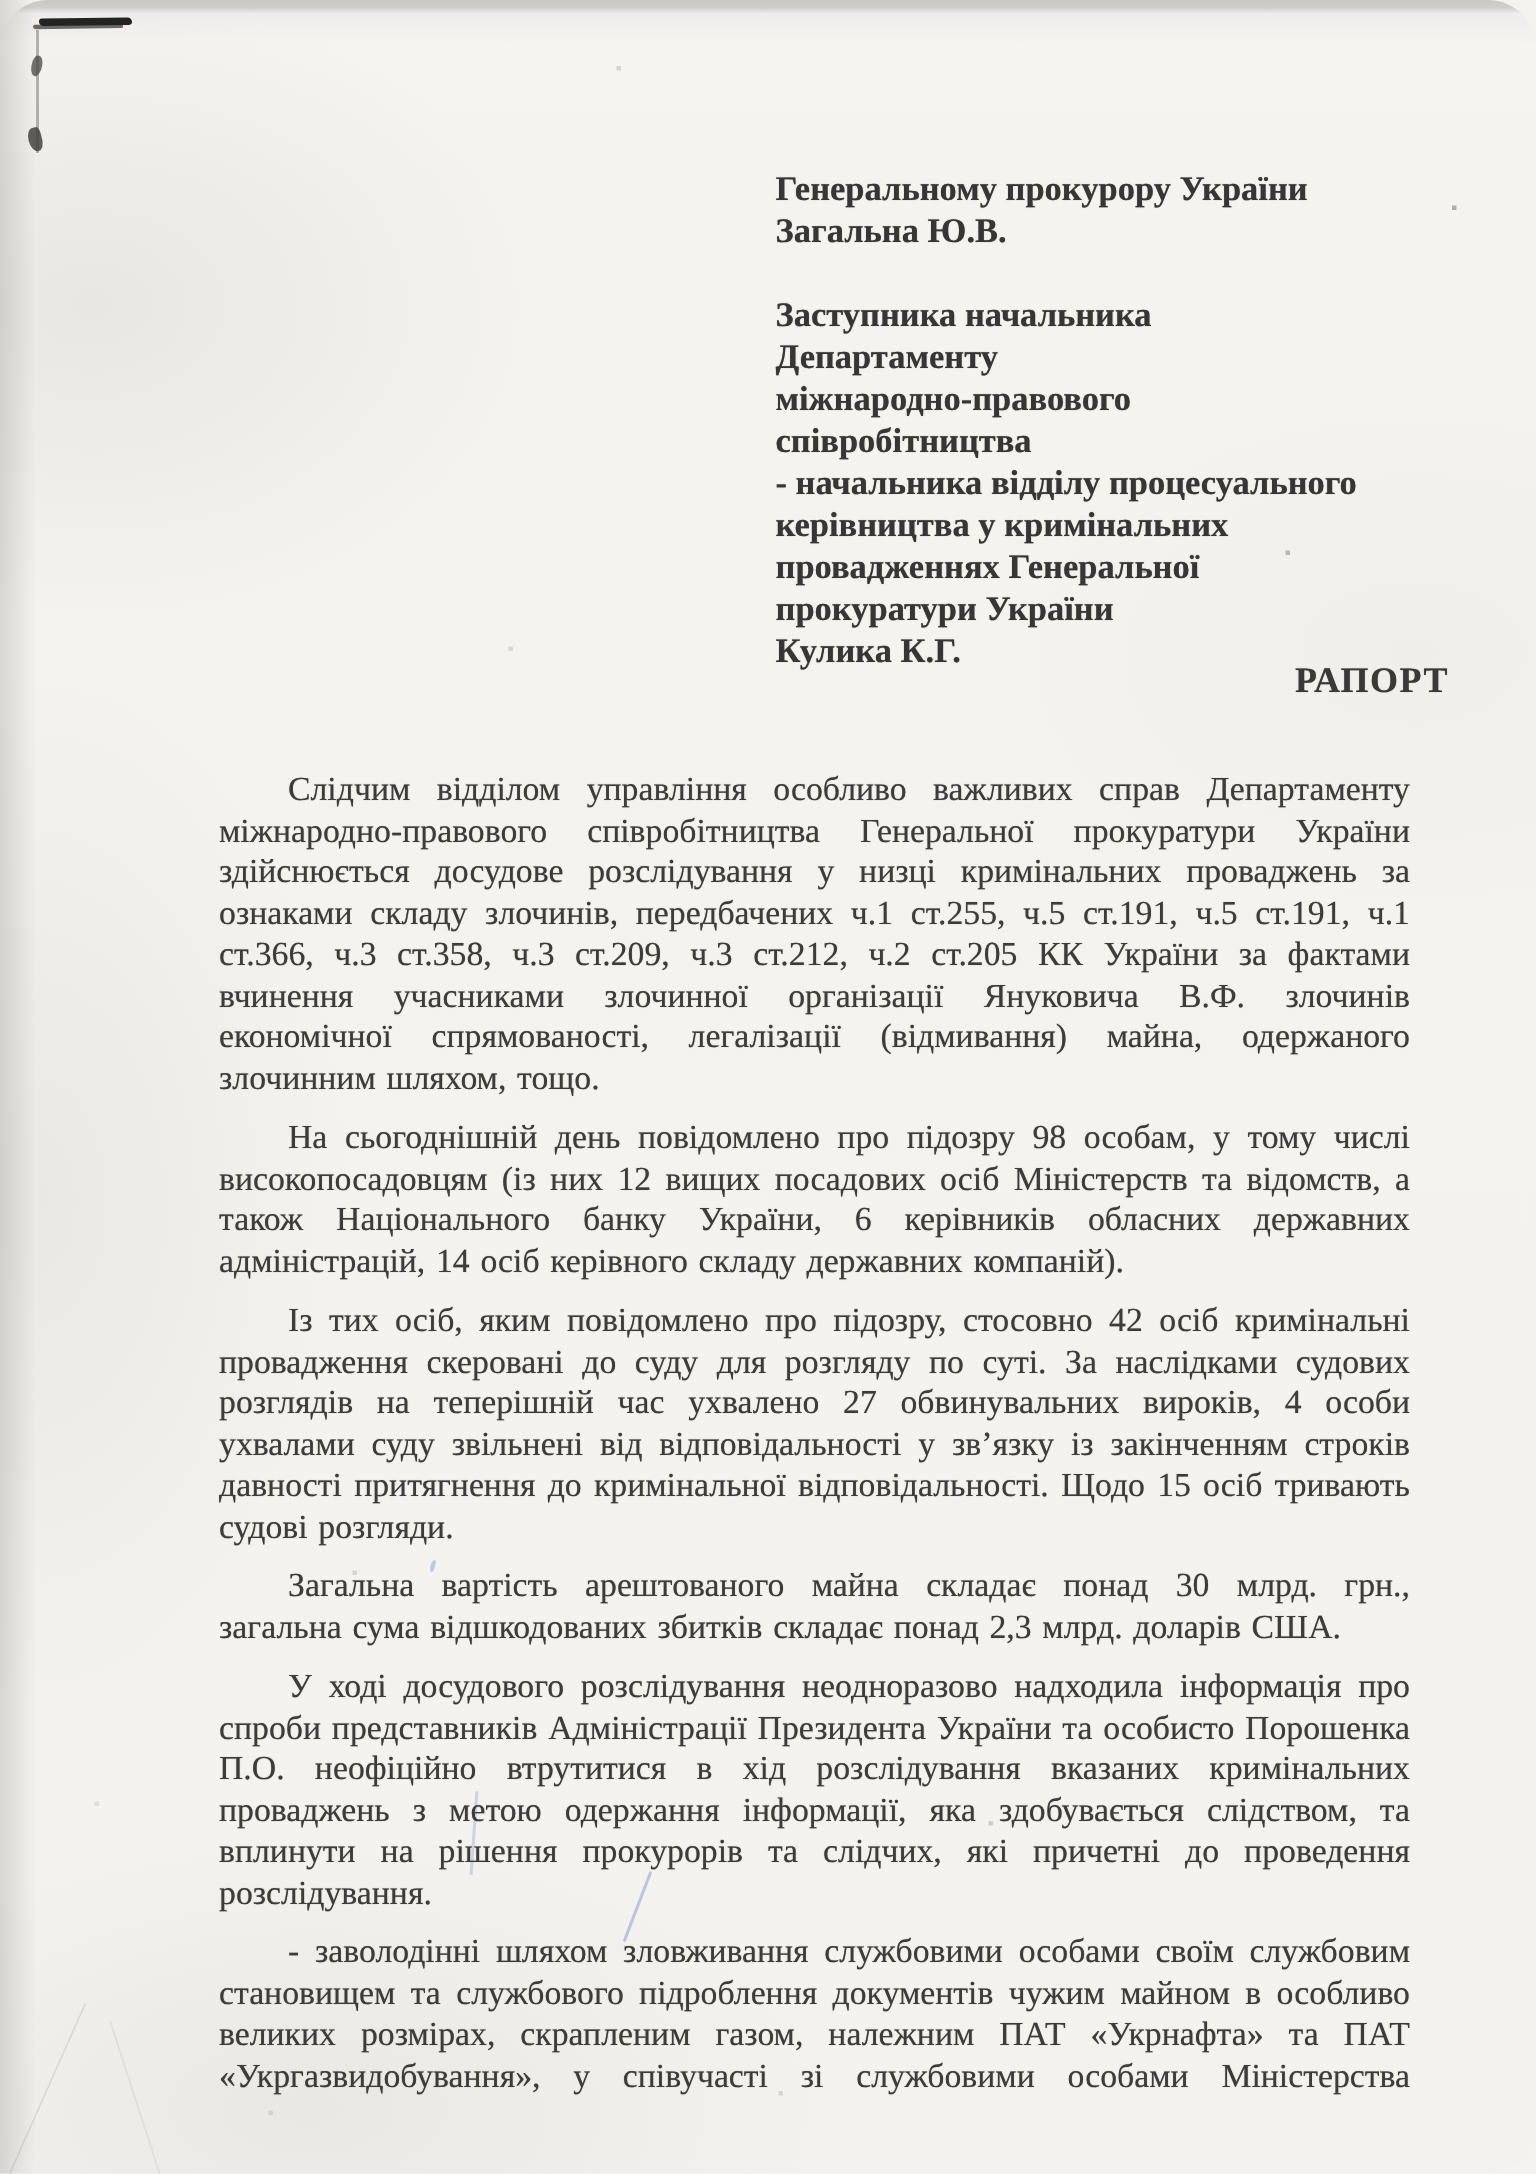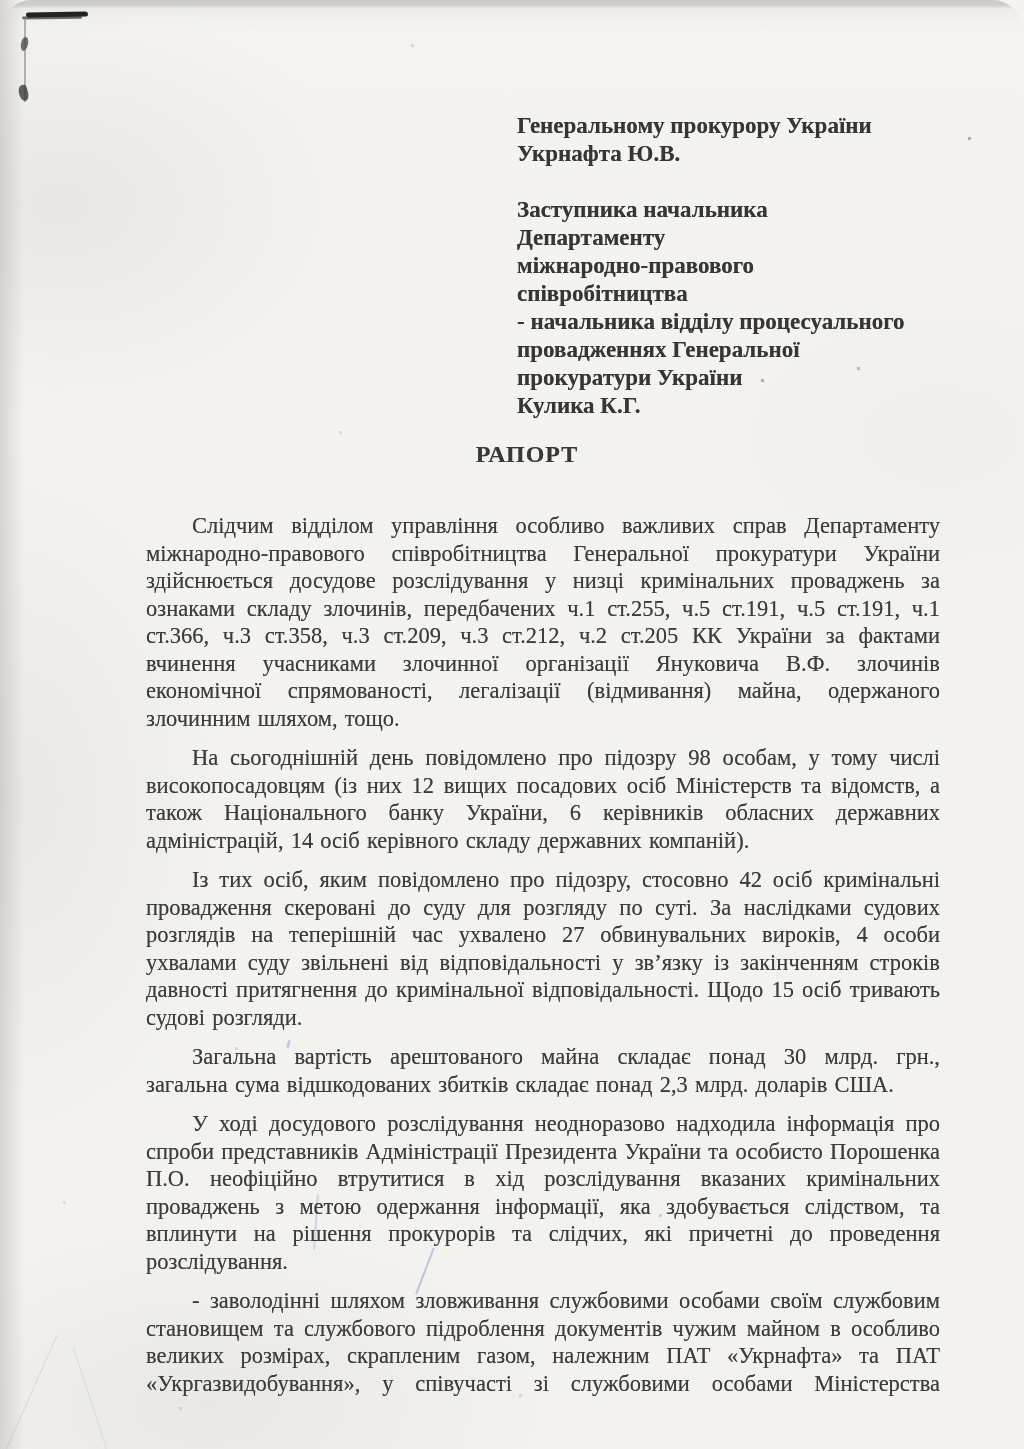--- a/index.html
+++ b/index.html
@@ -132,24 +132,24 @@
     width: 400px;
     font-size: 23px;
     line-height: 28px;
     font-weight: bold;
     color: #373634;
     text-shadow: 0 0 0.6px rgba(55,54,52,0.65);
   }
   .recipient-gap { height: 28px; }
   .doc-title {
     position: absolute;
-    left: 118px; top: 441px;
+    left: 148px; top: 441px;
     width: 818px;
     margin: 0;
-    text-align: center;
+    text-align: right;
     font-size: 24px;
     font-weight: 600;
     letter-spacing: 1px;
     color: #3a3938;
     text-shadow: 0 0 0.6px rgba(58,57,55,0.6);
   }
   .body-text {
     position: absolute;
     left: 134px; top: 500px;
     width: 818px;
@@ -182,25 +182,26 @@
   <div class="mark-blob-b"></div>
   <div class="specks"></div>
   <div class="blue-streak-1"></div>
   <div class="blue-streak-2"></div>
   <div class="blue-curl"></div>
   <div class="fold-1"></div>
   <div class="fold-2"></div>
 
   <div class="recipient-block">
     <div>Генеральному прокурору України</div>
-    <div>Укрнафта Ю.В.</div>
+    <div>Загальна Ю.В.</div>
     <div class="recipient-gap"></div>
     <div>Заступника начальника Департаменту</div>
     <div>міжнародно-правового співробітництва</div>
     <div>- начальника відділу процесуального</div>
+    <div>керівництва у кримінальних</div>
     <div>провадженнях Генеральної</div>
     <div>прокуратури України</div>
     <div>Кулика К.Г.</div>
   </div>
 
   <h1 class="doc-title">РАПОРТ</h1>
 
   <div class="body-text">
     <p>Слідчим відділом управління особливо важливих справ Департаменту міжнародно-правового співробітництва Генеральної прокуратури України здійснюється досудове розслідування у низці кримінальних проваджень за ознаками складу злочинів, передбачених ч.1 ст.255, ч.5 ст.191, ч.5 ст.191, ч.1 ст.366, ч.3 ст.358, ч.3 ст.209, ч.3 ст.212, ч.2 ст.205 КК України за фактами вчинення учасниками злочинної організації Януковича В.Ф. злочинів економічної спрямованості, легалізації (відмивання) майна, одержаного злочинним шляхом, тощо.</p>
     <p>На сьогоднішній день повідомлено про підозру 98 особам, у тому числі високопосадовцям (із них 12 вищих посадових осіб Міністерств та відомств, а також Національного банку України, 6 керівників обласних державних адміністрацій, 14 осіб керівного складу державних компаній).</p>

